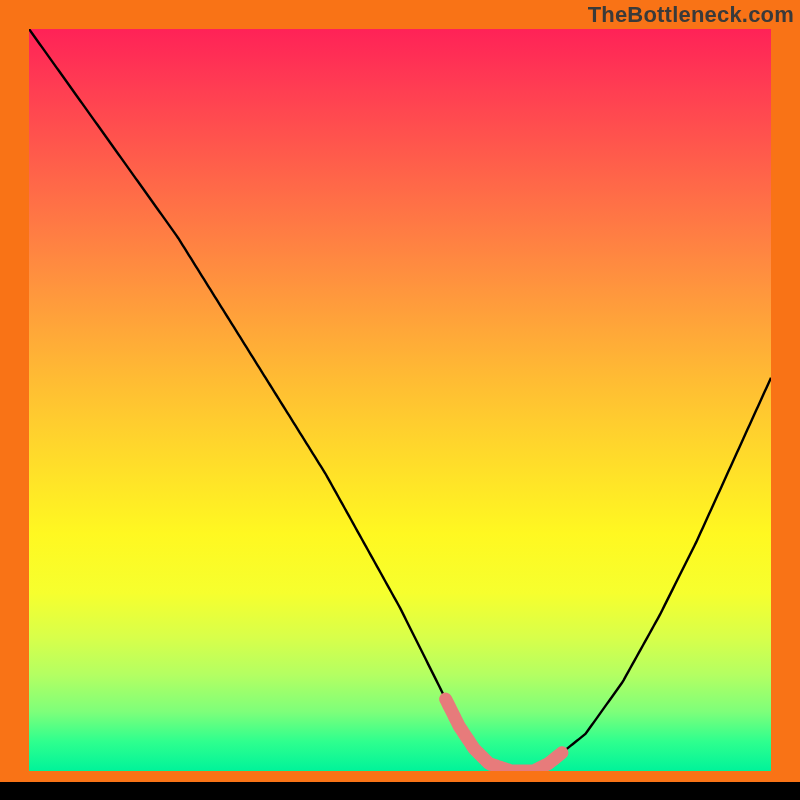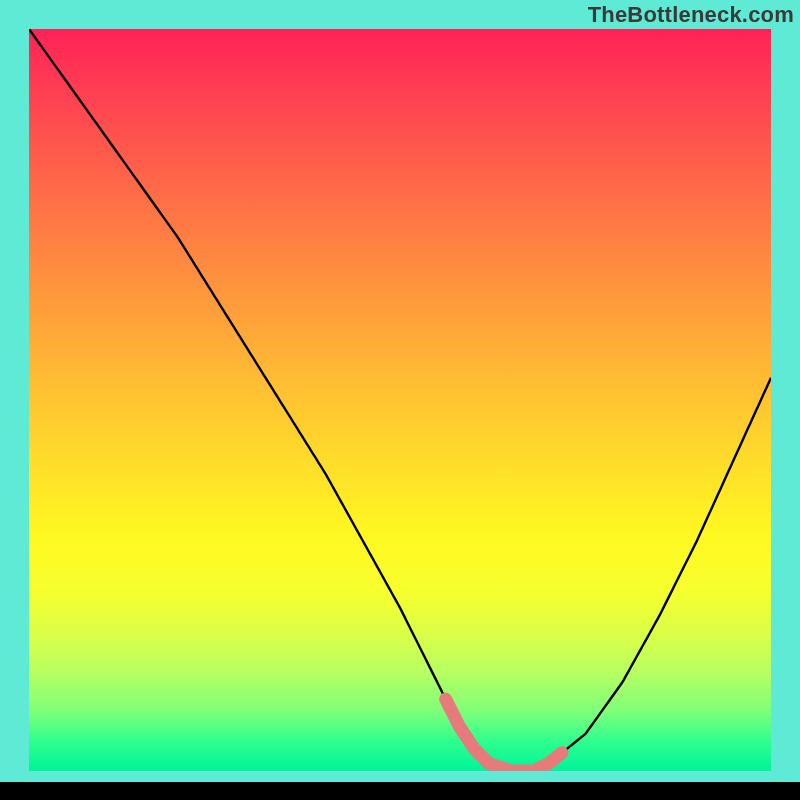--- a/index.html
+++ b/index.html
@@ -8,21 +8,21 @@
     width: 800px;
     height: 800px;
     background: #000;
     overflow: hidden;
     font-family: Arial, Helvetica, sans-serif;
   }
   .outer {
     width: 800px;
     height: 782px;
     position: relative;
-    background: #5eead4;
+    background: #f97316;
   }
   .watermark {
     position: absolute;
     top: 2px;
     right: 6px;
     color: #3a3a3a;
     font-size: 22px;
     font-weight: 600;
     letter-spacing: 0.2px;
     z-index: 5;

